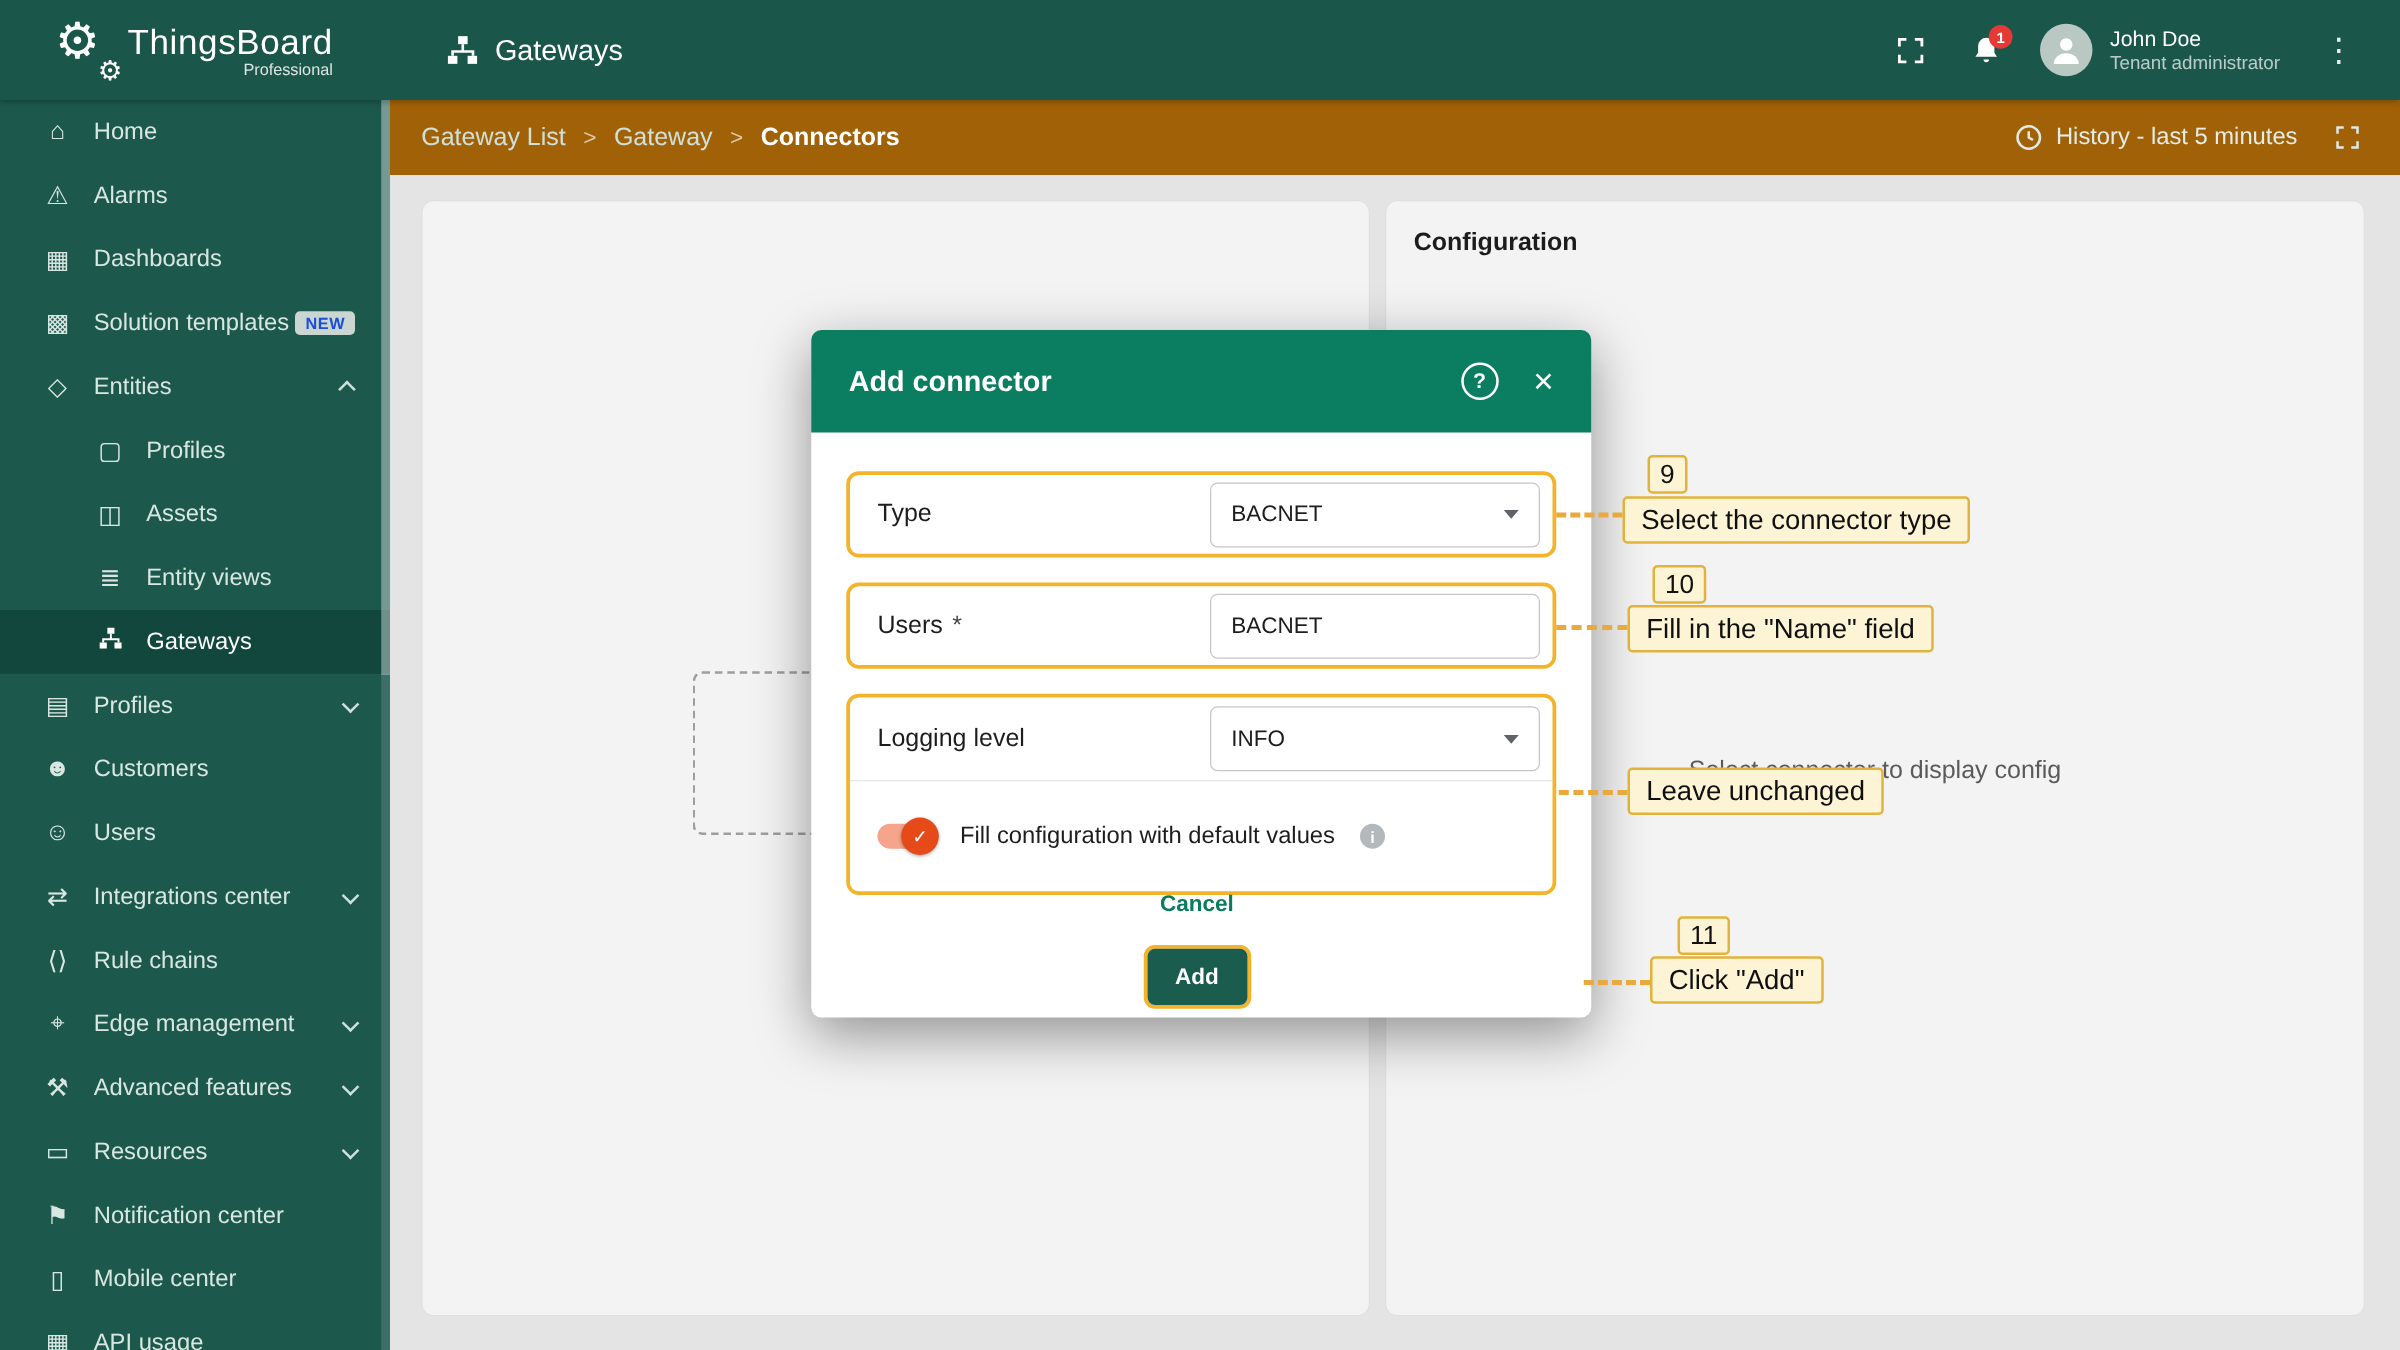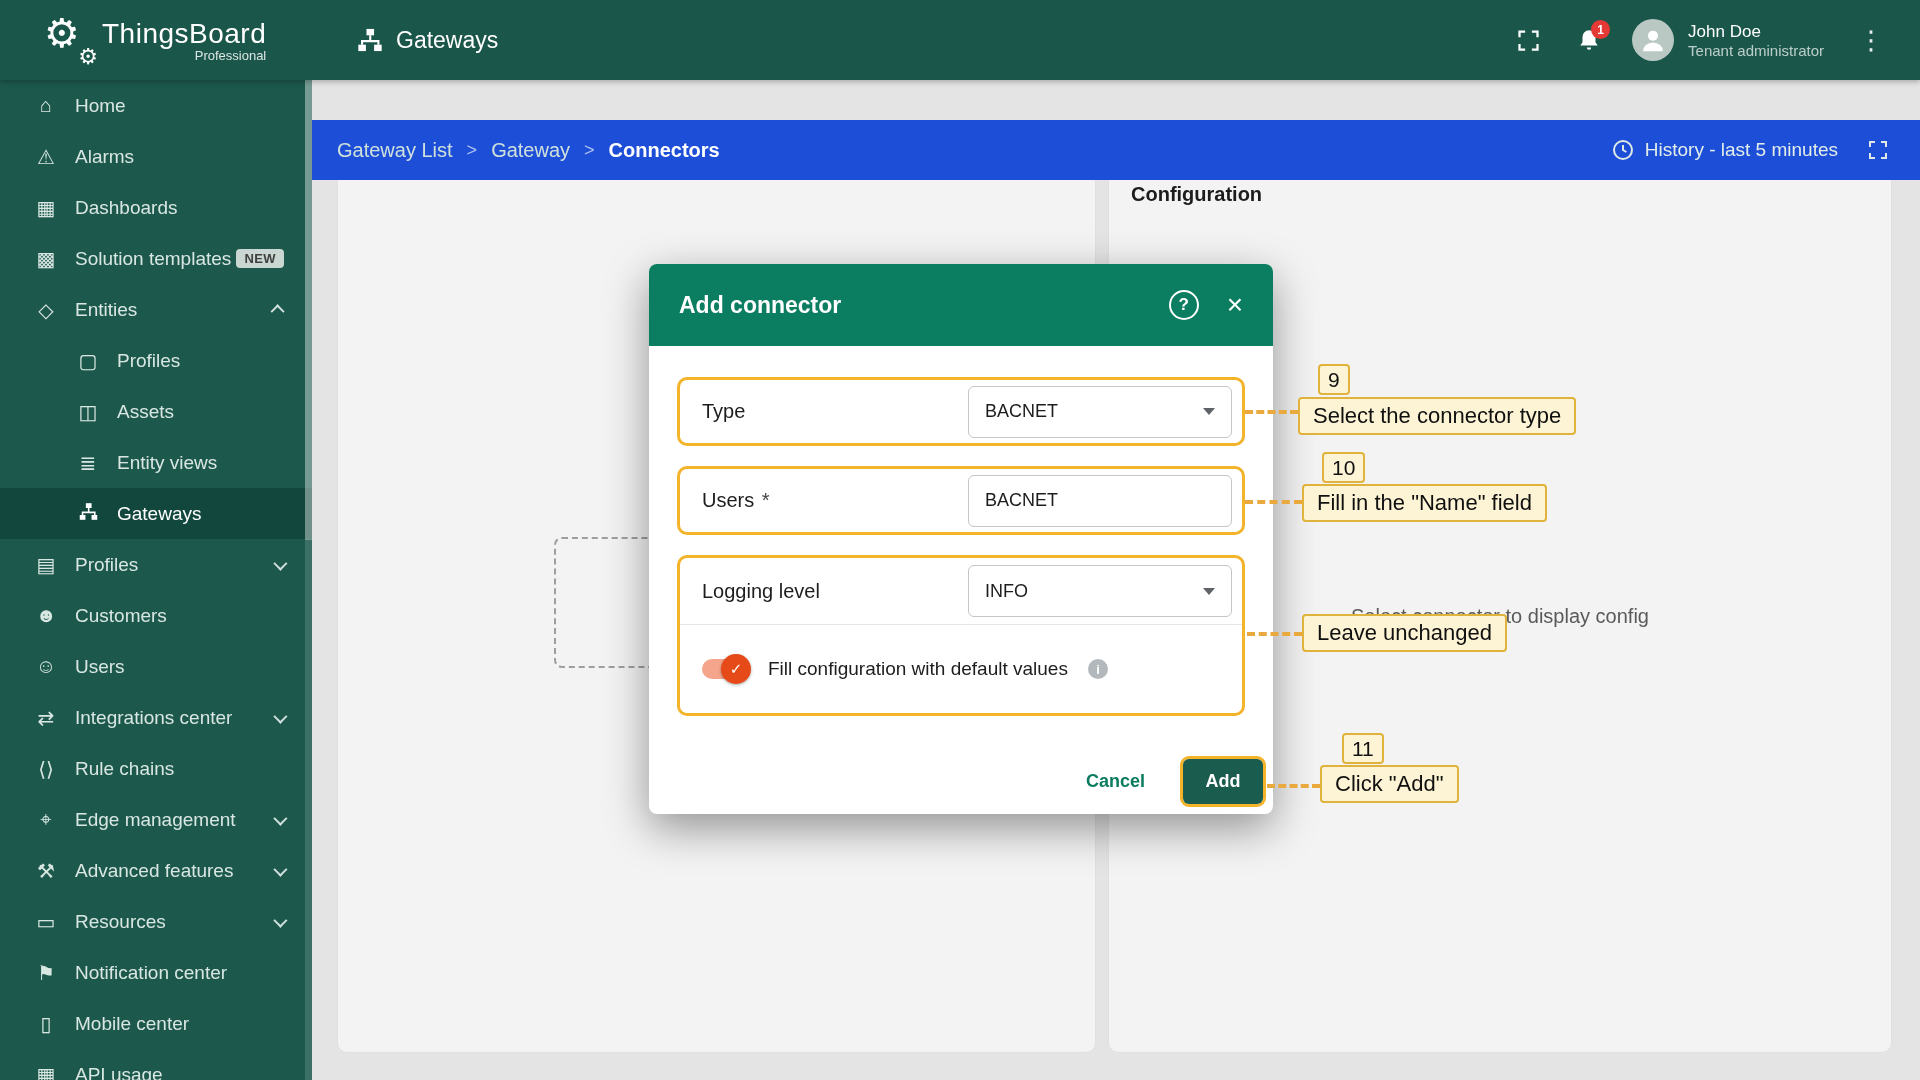--- a/index.html
+++ b/index.html
@@ -37,28 +37,28 @@
   .sidebar { position:absolute; top:80px; left:0; width:312px; bottom:0; background:#1d584c; z-index:20; overflow:hidden; }
   .side-item { height:51px; display:flex; align-items:center; padding:0 28px 0 30px; cursor:pointer;
                color:#d9e7e3; font-size:19px; font-weight:500; white-space:nowrap; }
   .side-item.sub { padding-left:72px; }
   .side-item.active { background:#12473d; color:#fff; }
   .s-icon { width:32px; margin-right:13px; font-size:20px; text-align:center; flex-shrink:0; color:#d9e7e3; }
   .side-item.active .s-icon { color:#fff; }
   .chev { width:10px; height:10px; border-right:2.5px solid #cfe0dc; border-bottom:2.5px solid #cfe0dc;
           margin-left:auto; transform:rotate(45deg) translateY(-2px); }
   .chev.up { transform:rotate(-135deg) translateY(-2px); }
-  .new-badge { margin-left:auto; background:#c9d6d1; color:#404040; font-size:13px; font-weight:700;
+  .new-badge { margin-left:auto; background:#c9d6d1; color:#1d4ed8; font-size:13px; font-weight:700;
                border-radius:4px; padding:2px 8px; letter-spacing:.4px; }
   .side-scroll { position:absolute; right:0; top:0; bottom:0; width:7px; background:rgba(255,255,255,.14); }
   .side-thumb { position:absolute; top:0; width:7px; height:46%; background:rgba(255,255,255,.30); }
 
   
-  .subbar { position:absolute; top:80px; left:312px; right:0; height:60px; background:#1d4ed8;
-            display:flex; align-items:center; padding:0 30px 0 25px; color:#cfe0db; z-index:10;margin-top:40px; }
+  .subbar { position:absolute; top:80px; left:312px; right:0; height:60px; background:#a16207;
+            display:flex; align-items:center; padding:0 30px 0 25px; color:#cfe0db; z-index:10; }
   .crumb { font-size:20px; cursor:pointer; }
   .crumb.current { color:#fff; font-weight:700; cursor:default; }
   .crumb-sep { margin:0 14px; font-size:18px; color:rgba(255,255,255,.65); }
   .history-group { margin-left:auto; display:flex; align-items:center; gap:10px; cursor:pointer; }
   .history-label { font-size:19px; color:#e2ede9; }
   .sub-fullscreen { margin-left:28px; }
 
   
   .content { position:absolute; top:140px; left:312px; right:0; bottom:0; background:#e4e4e4; }
   .panel { position:absolute; background:#f3f3f3; border:1px solid #e0e0e0; border-radius:10px; }
@@ -100,21 +100,21 @@
   .toggle-row { height:88px; display:flex; align-items:center; padding:0 22px; gap:20px; }
   .toggle { position:relative; width:46px; height:20px; flex-shrink:0; cursor:pointer; }
   .toggle-track { display:block; width:46px; height:20px; border-radius:10px; background:#f4a58b; }
   .toggle-knob { position:absolute; right:-3px; top:-5px; width:30px; height:30px; border-radius:50%;
                  background:#e64a19; color:#fff; display:flex; align-items:center; justify-content:center;
                  font-size:15px; box-shadow:0 1px 3px rgba(0,0,0,.35); }
   .toggle-label { font-size:19px; color:#1d1d1d; }
   .info-circle { width:20px; height:20px; border-radius:50%; background:#b2b8bc; color:#fff;
                  display:flex; align-items:center; justify-content:center; font-size:13px; font-weight:700; }
   .modal-footer { position:absolute; left:0; right:0; top:492px; height:51px; display:flex;
-                  align-items:center; justify-content:flex-end; padding-right:7px; gap:25px; }
+                  align-items:center; justify-content:flex-end; padding-right:7px; gap:14px;flex-direction:column; }
   .cancel-btn { background:none; border:none; color:#0b7b5f; font-size:18px; font-weight:700;
                 cursor:pointer; font-family:inherit; padding:8px 10px; }
   .add-ring { border:3px solid #f3b32b; border-radius:9px; display:inline-flex; }
   .add-btn { width:80px; height:45px; background:#1a5c4e; color:#fff; border:none; border-radius:6px;
              font-size:18px; font-weight:600; cursor:pointer; font-family:inherit; }
 
   
   .note-badge { position:absolute; background:#fdf4d5; border:2px solid #e2b33c; border-radius:4px;
                 font-size:21px; color:#111; padding:0 8px; height:31px; display:flex; align-items:center;
                 z-index:100; }

